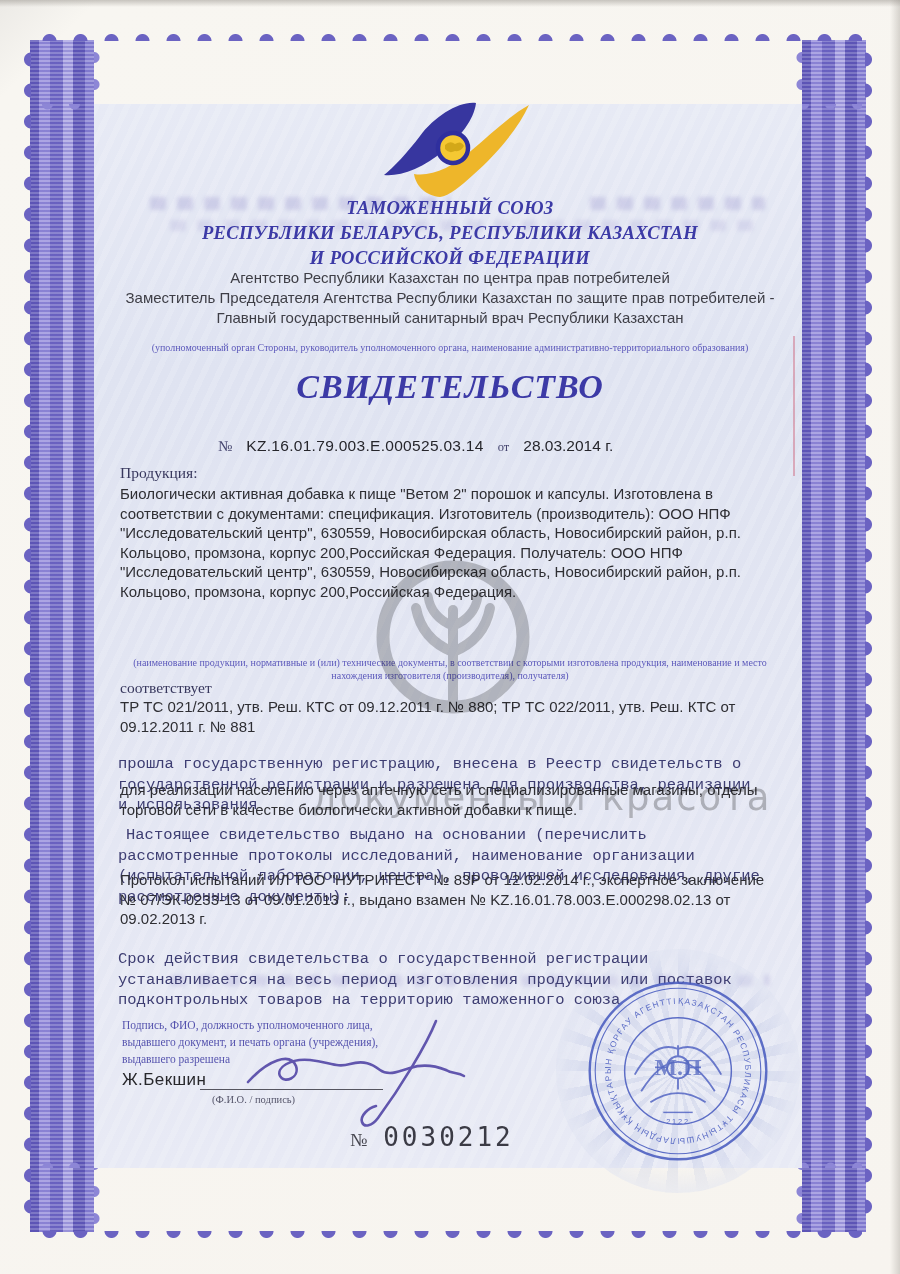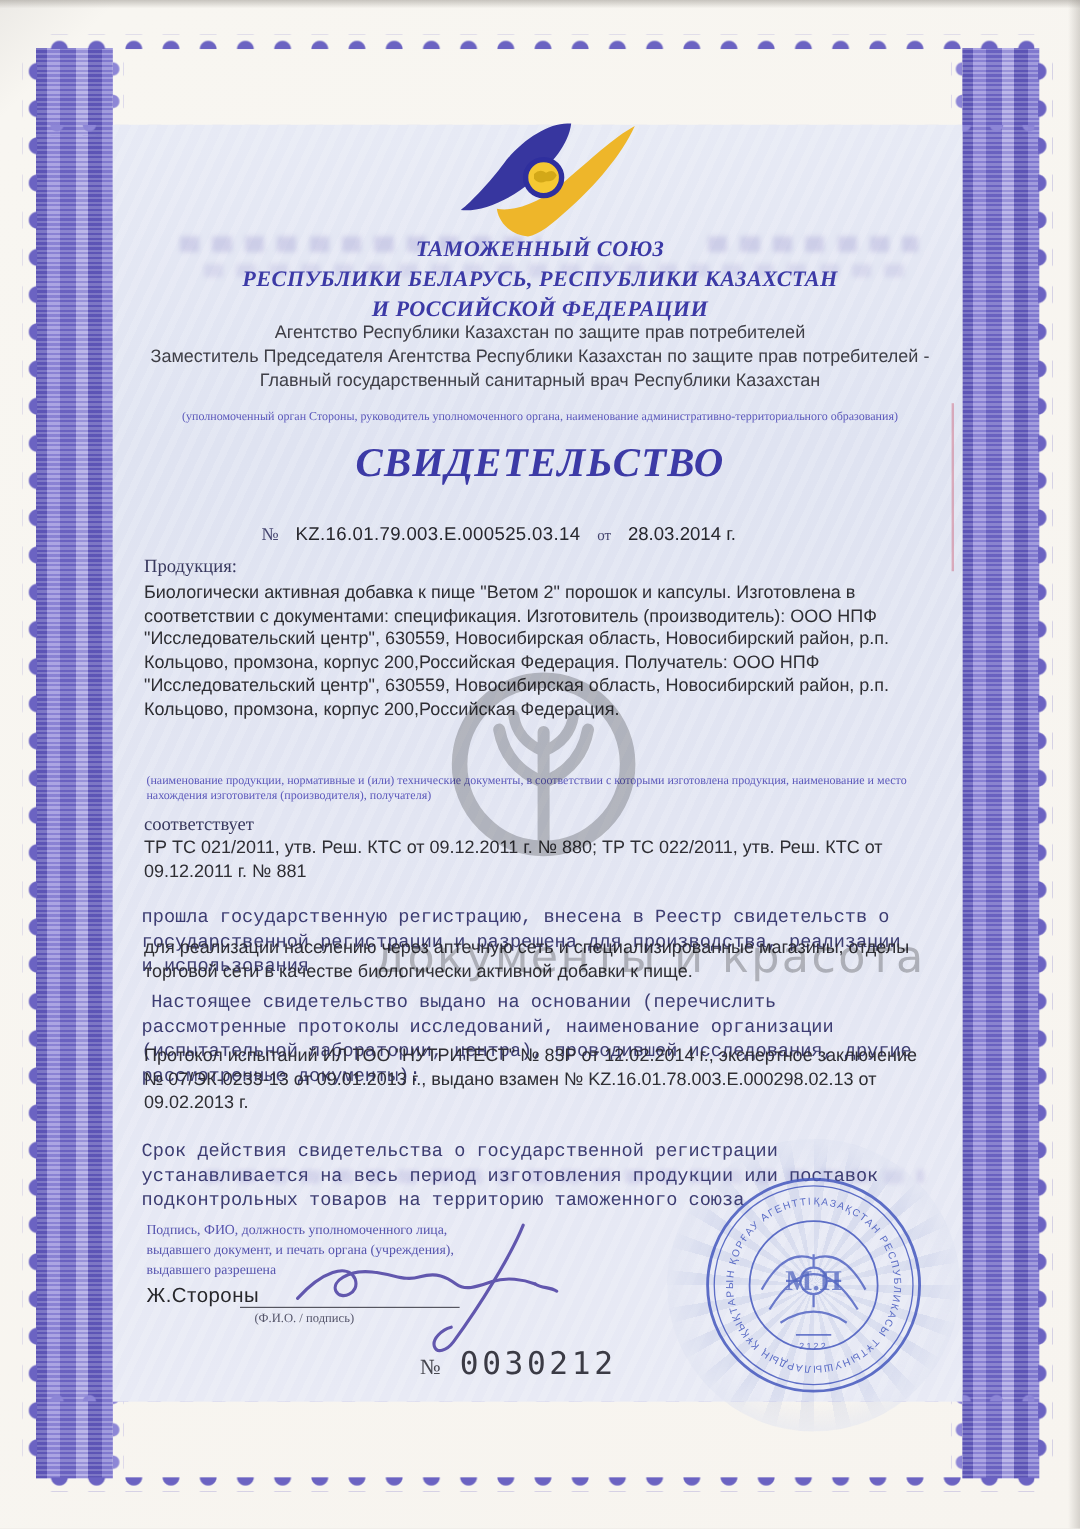--- a/index.html
+++ b/index.html
@@ -68,21 +68,21 @@
        font-size:23px;}
   .numrow{display:flex;align-items:baseline;gap:14px;color:#26262c;}
   .numrow .no{font-size:15px;color:#44446e;}
   .numrow .code{font-size:15.5px;letter-spacing:.3px;font-weight:500;}
   .numrow .ot{font-size:12.5px;color:#44446e;}
   .numrow .date{font-size:15.5px;font-weight:500;}
   .body-sans{font-size:15px;color:#2e2e33;line-height:19.5px;}
   .body-ser{font-family:Liberation Mono, monospace;font-size:15.5px;
        color:#3d3d72;line-height:20.5px;margin-top:16px;}
   .label-ser{font-family:"Liberation Serif","DejaVu Serif",serif;font-size:15.5px;color:#38385e;}
-  .note2{color:#5c59bb;font-size:10px;line-height:13px;}
+  .note2{color:#5c59bb;font-size:10px;line-height:13px;text-align:center;margin-top:12px;}
   .signote{font-family:"Liberation Serif","DejaVu Serif",serif;font-size:11.5px;
        color:#5553ae;line-height:16.5px;}
   .signame{font-size:17px;color:#27272b;letter-spacing:.4px;}
   .sigline{border-bottom:1.3px solid #55555f;}
   .sigcap{font-family:"Liberation Serif","DejaVu Serif",serif;font-size:10.5px;color:#55556a;}
   .serialrow{display:flex;align-items:baseline;gap:16px;}
   .serialrow .no{font-family:"Liberation Serif","DejaVu Serif",serif;font-size:18px;color:#46464f;}
   .serialrow .digits{font-family:"DejaVu Sans Mono","Liberation Mono",monospace;
        font-size:26px;color:#3b3b45;letter-spacing:3px;}
 
@@ -136,21 +136,21 @@
     <path d="M93,2 C76,0 52,15 37,35 C25,51 10,67 1,74 C16,76 41,67 60,50 C77,36 91,19 93,2 Z" fill="#37369f"></path>
     <path d="M57,96 C44,95 33,86 31,73 C48,76 70,66 89,49 C108,33 129,13 146,4 C135,28 113,54 90,74 C78,85 66,95 57,96 Z" fill="#eeb62a"></path>
     <circle cx="70" cy="47" r="15" fill="#f5c832" stroke="#2f2f9e" stroke-width="4.5"></circle>
     <path d="M62,44 q5,-5 10,-1 q6,-4 9,2 q-3,6 -9,5 q-6,3 -10,-2 z" fill="#caa012" opacity=".8"></path>
   </svg>
 
   <div class="abs hdr ser z3" style="top:196px">ТАМОЖЕННЫЙ СОЮЗ</div>
   <div class="abs hdr ser z3" style="top:221px">РЕСПУБЛИКИ БЕЛАРУСЬ, РЕСПУБЛИКИ КАЗАХСТАН</div>
   <div class="abs hdr ser z3" style="top:246px">И РОССИЙСКОЙ ФЕДЕРАЦИИ</div>
 
-  <div class="abs agency z3" style="top:268px">Агентство Республики Казахстан по защите прав потребителей</div>
+  <div class="abs agency z3" style="top:268px">Агентство Республики Казахстан по центра прав потребителей</div>
   <div class="abs agency z3" style="top:288px">Заместитель Председателя Агентства Республики Казахстан по защите прав потребителей -</div>
   <div class="abs agency z3" style="top:308px">Главный государственный санитарный врач Республики Казахстан</div>
 
   <div class="abs note ser z3" style="top:341px">(уполномоченный орган Стороны, руководитель уполномоченного органа, наименование административно-территориального образования)</div>
 
   <div class="abs title-main ser z3" style="top:368px">СВИДЕТЕЛЬСТВО</div>
 
   <div class="abs numrow z3" style="left:218px;top:437px">
     <span class="no ser">№</span>
     <span class="code">KZ.16.01.79.003.E.000525.03.14</span>
@@ -169,21 +169,21 @@
   <div class="abs body-sans z3" style="left:120px;top:780px;width:660px">для реализации населению через аптечную сеть и специализированные магазины, отделы торговой сети в качестве биологически активной добавки к пище.</div>
 
   <div class="abs body-ser z3" style="left:118px;top:809px;width:652px;text-indent:8px">Настоящее свидетельство выдано на основании (перечислить рассмотренные протоколы исследований, наименование организации  (испытательной лаборатории, центра), проводившей исследования, другие рассмотренные документы):</div>
   <div class="abs body-sans z3" style="left:120px;top:870px;width:662px">Протокол испытаний ИЛ ТОО "НУТРИТЕСТ" № 83Р от 12.02.2014 г., экспертное заключение № 07/ЭК-0233-13 от 09.01.2013 г., выдано взамен № KZ.16.01.78.003.Е.000298.02.13 от 09.02.2013 г.</div>
 
   <div class="abs body-ser z3" style="left:118px;top:933px;width:668px">Срок действия свидетельства о государственной регистрации устанавливается на весь период изготовления продукции или поставок подконтрольных товаров на территорию таможенного союза</div>
 
   <div class="abs signote z3" style="left:122px;top:1017px">Подпись, ФИО,  должность уполномоченного лица,</div>
   <div class="abs signote z3" style="left:122px;top:1034px">выдавшего документ, и печать органа (учреждения),</div>
   <div class="abs signote z3" style="left:122px;top:1051px">выдавшего разрешена</div>
-  <div class="abs signame z3" style="left:122px;top:1070px">Ж.Стороны</div>
+  <div class="abs signame z3" style="left:122px;top:1070px">Ж.Бекшин</div>
   <div class="abs sigline z3" style="left:200px;top:1072px;width:183px;height:17px"></div>
   <div class="abs sigcap z3" style="left:212px;top:1094px">(Ф.И.О. / подпись)</div>
 
   <svg class="abs z7" style="left:238px;top:1018px" width="232" height="112" viewBox="0 0 232 112">
     <g fill="none" stroke="#564aa8" stroke-width="2.6" stroke-linecap="round" opacity=".92">
       <path d="M10,64 C30,42 52,34 58,48 C62,60 46,66 42,58 C38,50 52,40 72,42 C92,44 98,50 112,46 C126,42 134,46 142,52 C150,58 160,54 172,50 C184,46 198,48 208,52"></path>
       <path d="M198,3 C188,28 162,70 140,100 C134,108 126,110 124,104 C122,98 130,90 138,88"></path>
       <path d="M208,52 C214,56 220,54 226,58"></path>
     </g>
   </svg>

